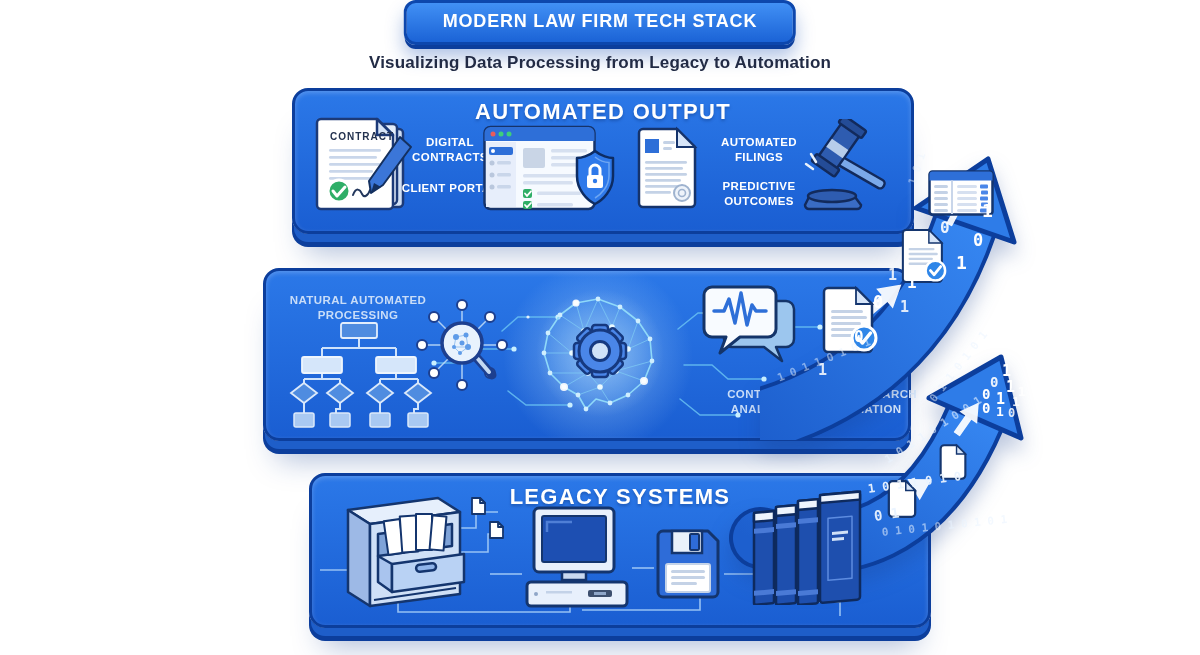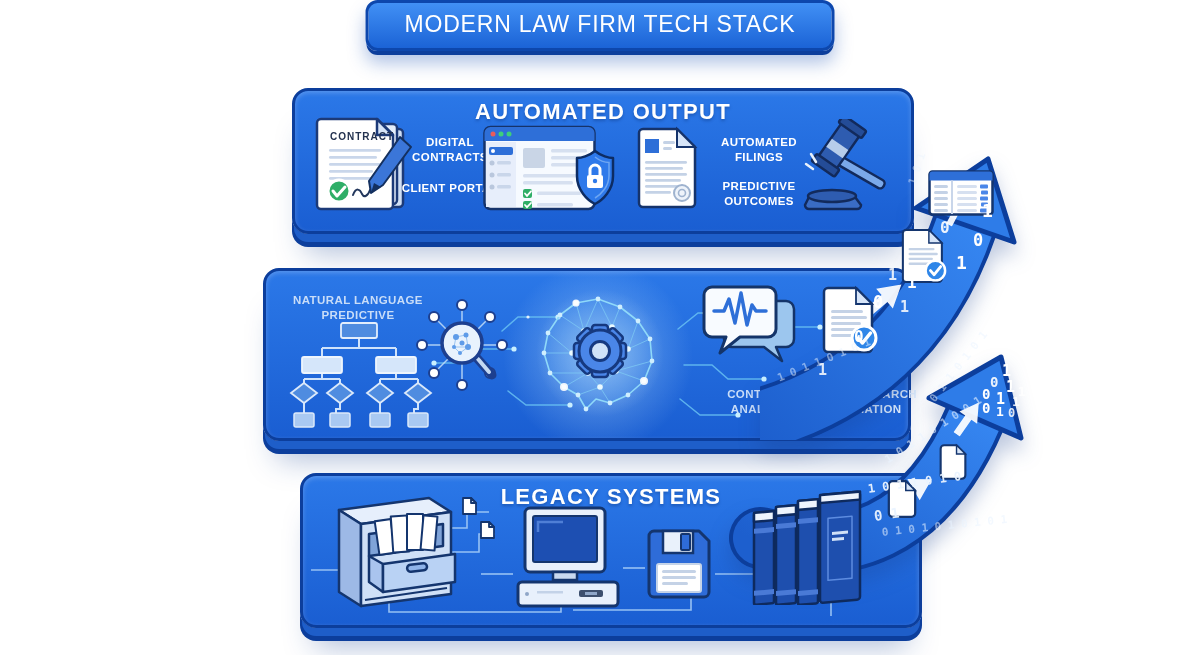--- a/index.html
+++ b/index.html
@@ -3,32 +3,32 @@
 <meta charset="utf-8">
 <style>
   html,body{margin:0;padding:0;background:#fff;}
   .stage{position:relative;width:1200px;height:655px;background:#ffffff;overflow:hidden;
          font-family:"Liberation Sans",sans-serif;}
   
   .banner{position:absolute;top:0;left:50%;transform:translateX(-50%);
           background:linear-gradient(180deg,#4190f5,#1b63d6);
           border:3px solid #0d47ad;border-radius:12px;padding:8px 36px 10px;
           box-shadow:0 5px 0 -1px #0c3e9c,0 12px 18px rgba(25,80,180,.35);}
-  .banner span{color:#fff;font-size:23px;font-weight:400;letter-spacing:.8px;white-space:nowrap;text-align:center;}
+  .banner span{color:#fff;font-size:18px;font-weight:700;letter-spacing:.8px;white-space:nowrap;text-align:center;}
   .subtitle{position:absolute;top:53px;left:0;width:100%;text-align:center;
             color:#222b45;font-size:17px;font-weight:600;letter-spacing:.2px;}
   
   .panel{position:absolute;background:linear-gradient(180deg,#2b78e8,#1a5ed2);
          border:3px solid #0c3e9c;border-radius:16px;z-index:1;
          box-shadow:inset 0 2px 5px rgba(255,255,255,.22),
                     0 10px 0 -2px #1e5ec9,0 13px 0 0 #0c3e9c,
                     0 32px 30px -14px rgba(21,62,143,.35);}
   .panel-output{left:292px;top:88px;width:616px;height:140px;}
   .panel-ai{left:263px;top:268px;width:642px;height:167px;}
-  .panel-legacy{left:300px;top:473px;width:616px;height:149px;}
+  .panel-legacy{left:309px;top:473px;width:616px;height:149px;}
   .panel-title{position:absolute;top:8px;left:0;right:0;text-align:center;color:#fff;
                font-size:22px;font-weight:800;letter-spacing:1.3px;
                text-shadow:0 2px 3px rgba(10,40,100,.35);}
   .lbl{position:absolute;text-align:center;font-weight:700;font-size:11.5px;
        letter-spacing:.4px;line-height:1.3;color:#ffffff;}
   .lbl.muted{color:#c9ddf8;}
   .lbl.light{color:#dcebfc;}
   .icon{position:absolute;}
   .circuit{position:absolute;inset:0;width:100%;height:100%;pointer-events:none;}
   
@@ -41,20 +41,21 @@
           color:#eaf4ff;white-space:nowrap;transform-origin:left center;}
 </style>
 </head>
 <body>
 
 <div class="stage">
 
   <div class="banner">
     <span>MODERN LAW FIRM TECH STACK</span>
   </div>
+  <div class="subtitle">Visualizing Data Processing from Legacy to Automation</div>
 
   <section class="panel panel-output">
     <div class="panel-title">AUTOMATED OUTPUT</div>
 
     <div class="icon" style="left:16px;top:22px;">
       <svg width="112" height="100" viewBox="0 0 112 100">
         <g stroke="#1c3a78" stroke-width="2.5" stroke-linejoin="round">
           <rect x="24" y="16" width="68" height="78" rx="4" fill="#cfdff5"></rect>
           <rect x="18" y="11" width="68" height="80" rx="4" fill="#e4eefb"></rect>
           <path d="M10 6 h56 l16 16 v70 a4 4 0 0 1 -4 4 H10 a4 4 0 0 1 -4 -4 V10 a4 4 0 0 1 4 -4 z" fill="#ffffff"></path>
@@ -196,21 +197,21 @@
       </g>
       <g fill="#ffffff" opacity=".85">
         <circle cx="214" cy="78" r="1.6"></circle>
           <circle cx="262" cy="46" r="1.6"></circle>
           <circle cx="438" cy="42" r="1.6"></circle>
           <circle cx="520" cy="56" r="1.6"></circle>
       </g>
     </svg>
 
 
-    <div class="lbl muted" style="left:12px;top:22px;width:160px;">NATURAL LANGUAGE PREDICTIVE</div>
+    <div class="lbl muted" style="left:12px;top:22px;width:160px;">NATURAL AUTOMATED PROCESSING</div>
 
     <div class="icon" style="left:18px;top:50px;">
       <svg width="150" height="110" viewBox="0 0 150 110">
         <g stroke="#cfe3fb" stroke-width="2" fill="none">
           <path d="M75 17 V27 M38 27 H112 M38 27 V36 M112 27 V36"></path>
           <path d="M38 52 V58 M20 58 H56 M20 58 V62 M56 58 V62"></path>
           <path d="M112 52 V58 M96 58 H134 M96 58 V62 M134 58 V62"></path>
           <path d="M20 82 V92 M56 82 V88 H52 V92 M96 82 V92 M134 82 V88 H130 V92"></path>
         </g>
         <rect x="57" y="2" width="36" height="15" rx="2" fill="#4f8ce0" stroke="#e3eefc" stroke-width="1.8"></rect>

